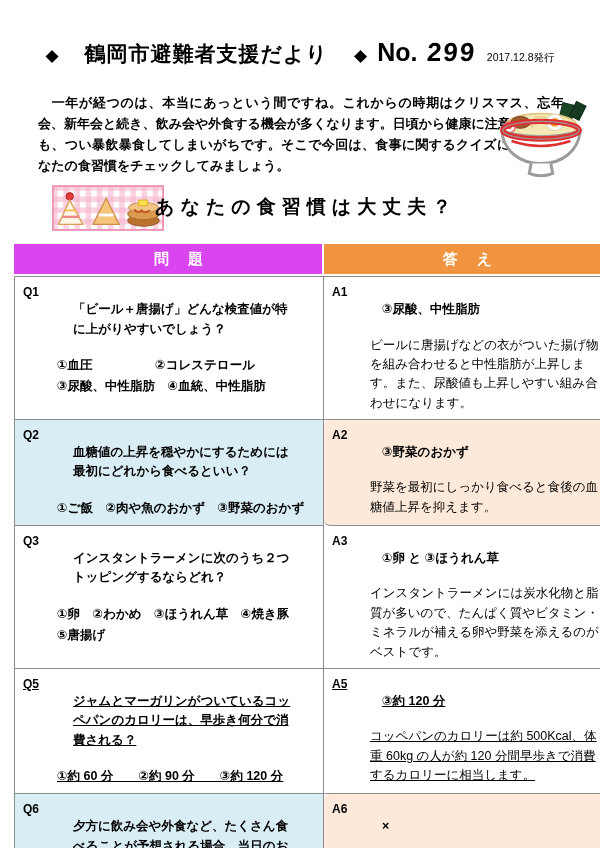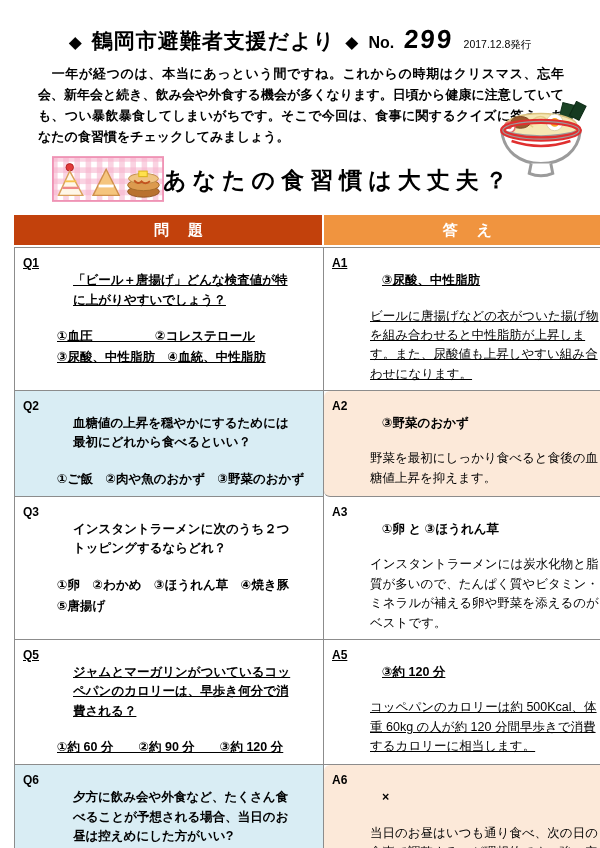--- a/index.html
+++ b/index.html
@@ -9,60 +9,60 @@
     position:relative;overflow:hidden;
   }
   .page{position:relative;width:600px;height:848px;}
 
   
   .masthead{
     display:flex;justify-content:center;align-items:baseline;gap:10px;
     padding-top:24px;font-weight:bold;white-space:nowrap;
   }
   .diamond{font-size:17px;}
-  .mast-title{font-size:21px;margin:0;letter-spacing:1px;font-weight:800;}
-  .issue-label{font-size:16px;font-weight:800;}
+  .mast-title{font-size:21px;margin:16px;letter-spacing:1px;font-weight:800;}
+  .issue-label{font-size:25px;font-weight:800;}
   .issue-no{font-size:26px;font-weight:800;letter-spacing:2px;transform:skewX(-4deg);display:inline-block;}
   .issue-date{font-size:10.5px;font-weight:400;}
 
   .intro{
     margin:8px 36px 0 38px;font-size:13px;font-weight:600;
     line-height:1.62;text-align:justify;
   }
 
   
   .title-row{position:relative;height:60px;margin-top:2px;}
   .sweets-img{position:absolute;left:52px;top:7px;}
   .quiz-title{
-    position:absolute;left:163px;top:16px;margin:0;
-    font-size:23px;font-weight:800;letter-spacing:6px;white-space:nowrap;
+    position:absolute;left:155px;top:16px;margin:0;
+    font-size:19px;font-weight:800;letter-spacing:6px;white-space:nowrap;
   }
   .ramen-img{position:absolute;top:101px;right:8px;z-index:2;}
 
   
   table.quiz{
     border-collapse:separate;border-spacing:0;table-layout:fixed;
     margin:6px 14px 0 14px;width:572px;
   }
   .quiz th{
     height:28px;font-size:15px;font-weight:800;color:#fff;
     letter-spacing:2px;border-bottom:2px solid #fff;
   }
-  .quiz th.q-head{background:#c2410c;width:283px;border-right:2px solid #fff;padding-left:24px;}
+  .quiz th.q-head{background:#d946ef;width:283px;border-right:2px solid #fff;padding-left:24px;}
   .quiz th.a-head{background:#F0943F;width:287px;}
   .quiz td{
     vertical-align:top;box-sizing:border-box;
     border-right:1px solid #8c8c8c;border-bottom:1px solid #8c8c8c;
     padding:7px 8px 6px 8px;background:#fff;
   }
   .quiz td.qcell{border-left:1px solid #8c8c8c;}
   .quiz tr.first td{border-top:1px solid #8c8c8c;}
   .quiz tr.tint td.qcell{background:#D9EDF4;}
   .quiz tr.tint td.acell{background:#FCE9D9;border-radius:6px;}
-  tr.r1 td{height:96px;text-decoration:underline;} tr.r2 td{height:71px;} tr.r3 td{height:83px;}
+  tr.r1 td{height:96px;} tr.r2 td{height:71px;} tr.r3 td{height:83px;}
   tr.r4 td{height:67px;} tr.r5 td{height:88px;text-decoration:underline;} tr.r6 td{height:108px;}
 
   .cellflex{display:flex;}
   .qid{flex:0 0 34px;font-weight:800;font-size:12px;padding-top:1px;}
   .qbody{flex:1;min-width:0;}
   .qtext,.ans{margin:16px;font-size:12.5px;font-weight:800;line-height:1.55;}
   .choices{
     margin:11px 0 0;font-size:12.5px;font-weight:800;line-height:1.7;
     white-space:pre-line;
   }

